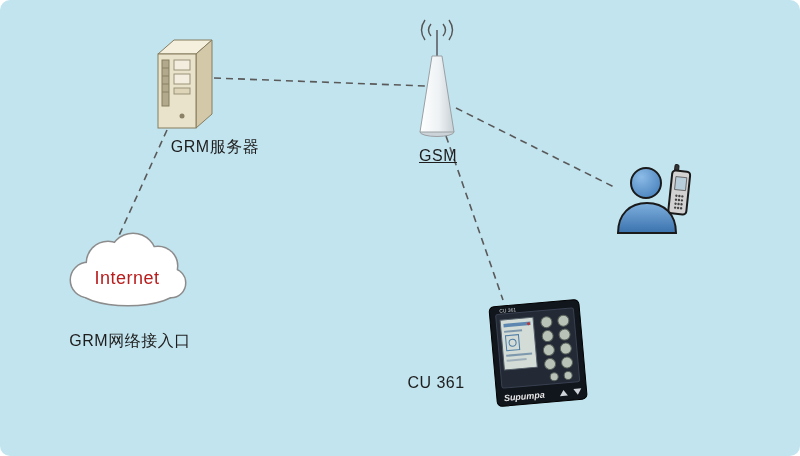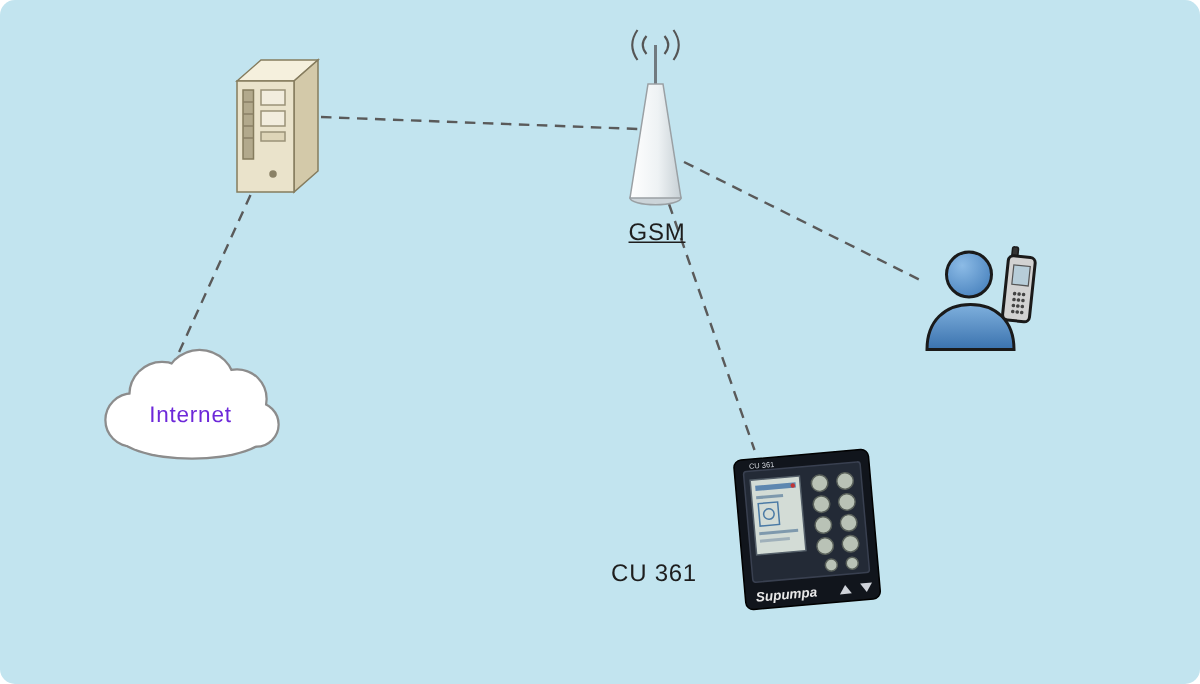--- a/index.html
+++ b/index.html
@@ -23,22 +23,22 @@
   }
   .label {
     position: absolute;
     color: #1e1e1e;
     font-size: 16px;
     text-align: center;
     white-space: nowrap;
     letter-spacing: 0.5px;
   }
   .label-internet {
-    font-size: 15px;
-    color: #6d28d9;
+    font-size: 18px;
+    color: #b91c1c;
   }
 </style>
 </head>
 <body>
 
 <div class="canvas">
 
   <svg class="diagram-svg" viewBox="0 0 800 456" xmlns="http://www.w3.org/2000/svg">
     <defs>
       <linearGradient id="coneG" x1="0" y1="0" x2="1" y2="0">
@@ -159,21 +159,23 @@
         <circle cx="552" cy="378" r="4"></circle>
           <circle cx="566" cy="378" r="4"></circle>
       </g>
 
       <text x="500" y="398" font-size="9" font-style="italic" font-weight="bold" fill="#e8e8e8">Supumpa</text>
       <path d="M560,392 l4,6 l-8,0 Z" fill="#cfd3da"></path>
       <path d="M574,398 l4,-6 l-8,0 Z" fill="#cfd3da"></path>
     </g>
   </svg>
 
+  <div class="label" style="left:150px; top:137px; width:130px;">GRM服务器</div>
 
   <div class="label" style="left:406px; top:147px; width:64px;text-decoration:underline;">GSM</div>
 
   <div class="label label-internet" style="left:77px; top:268px; width:100px;">Internet</div>
 
+  <div class="label" style="left:55px; top:331px; width:150px;">GRM网络接入口</div>
 
   <div class="label" style="left:398px; top:374px; width:76px;">CU 361</div>
 
 </div>
 
 </body></html>

